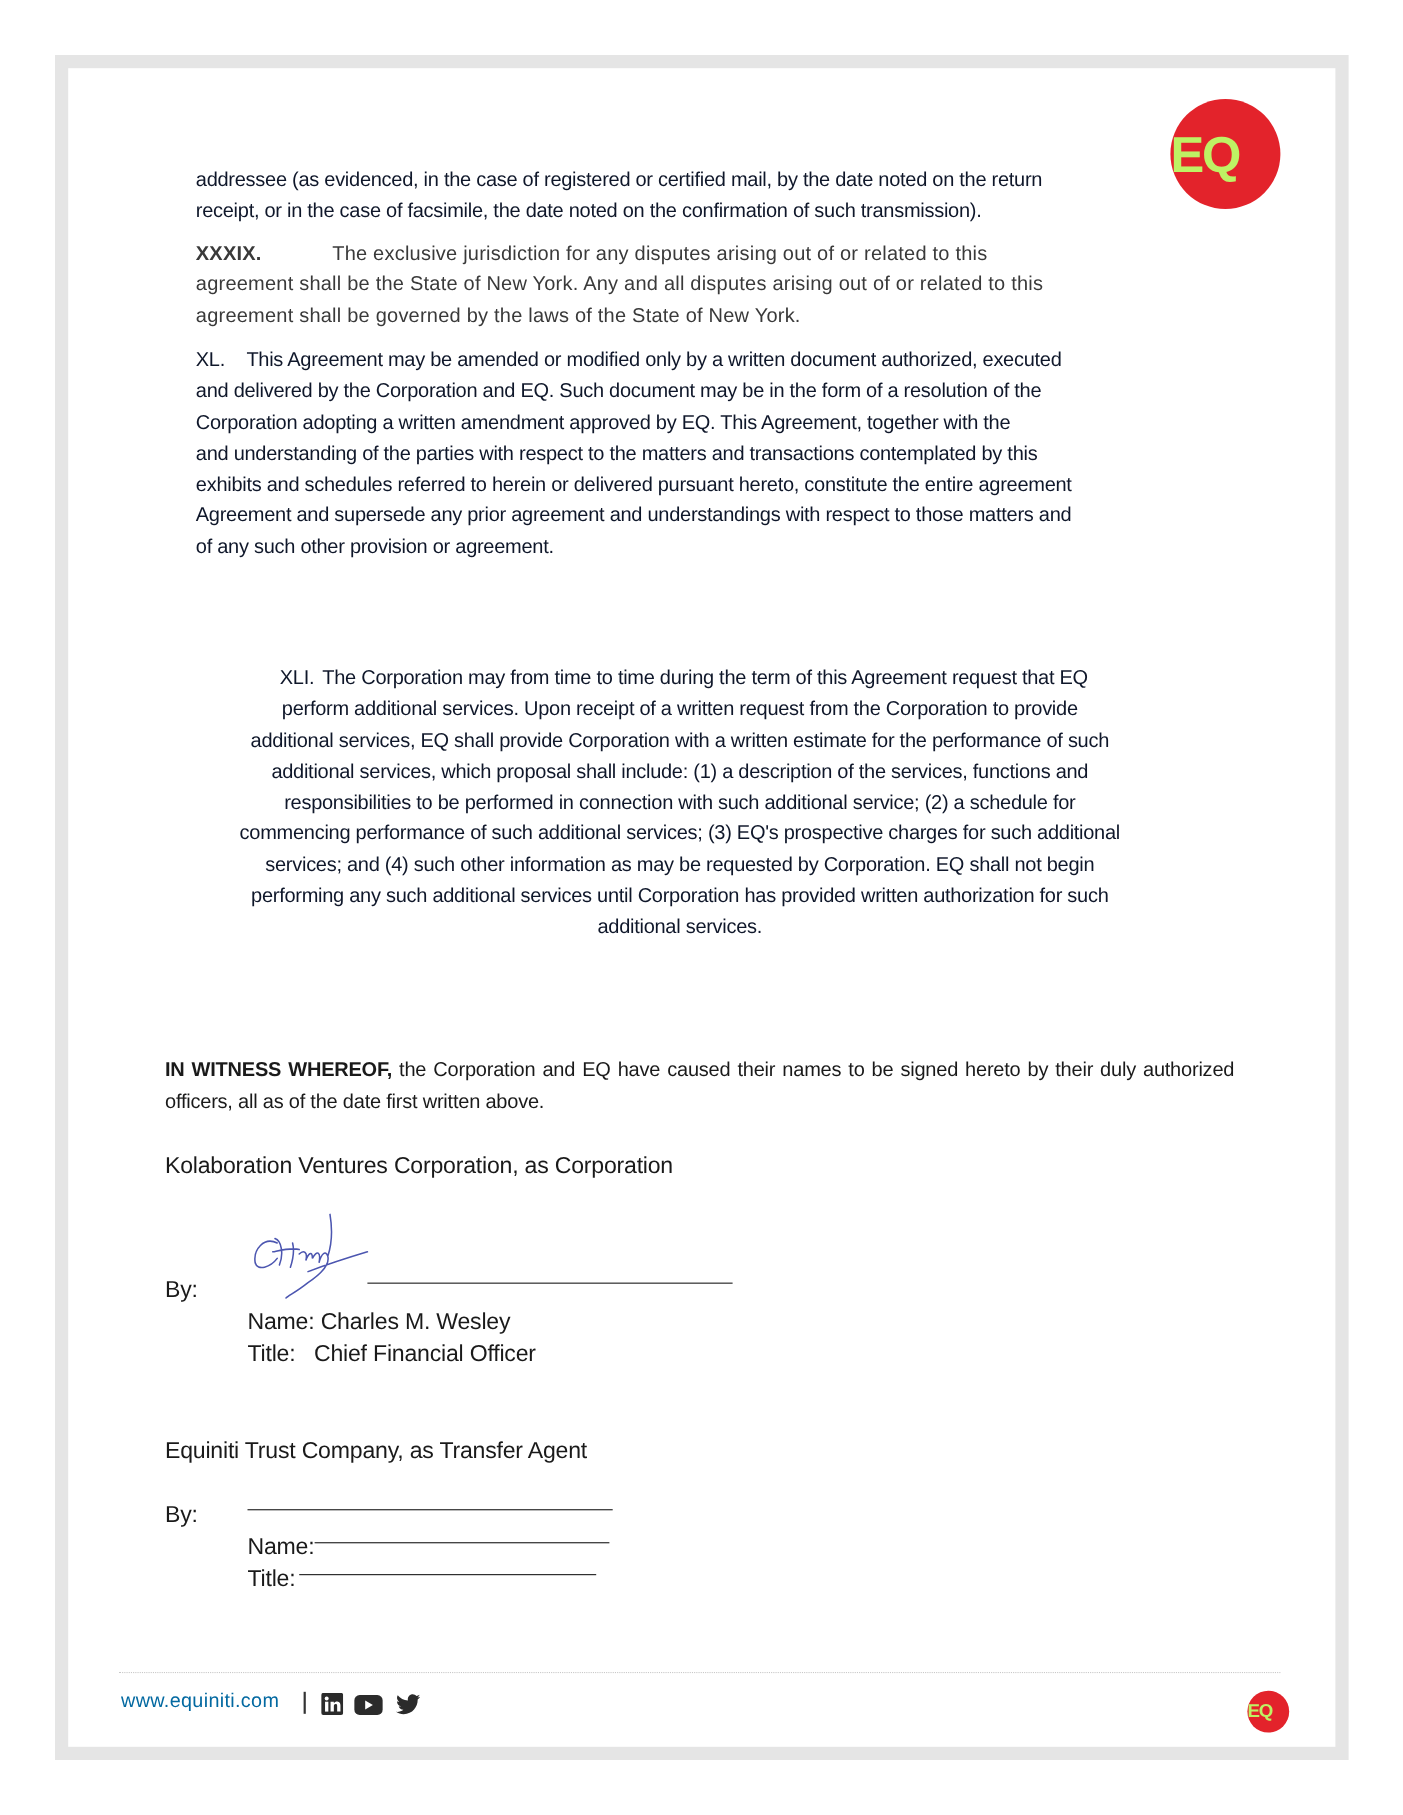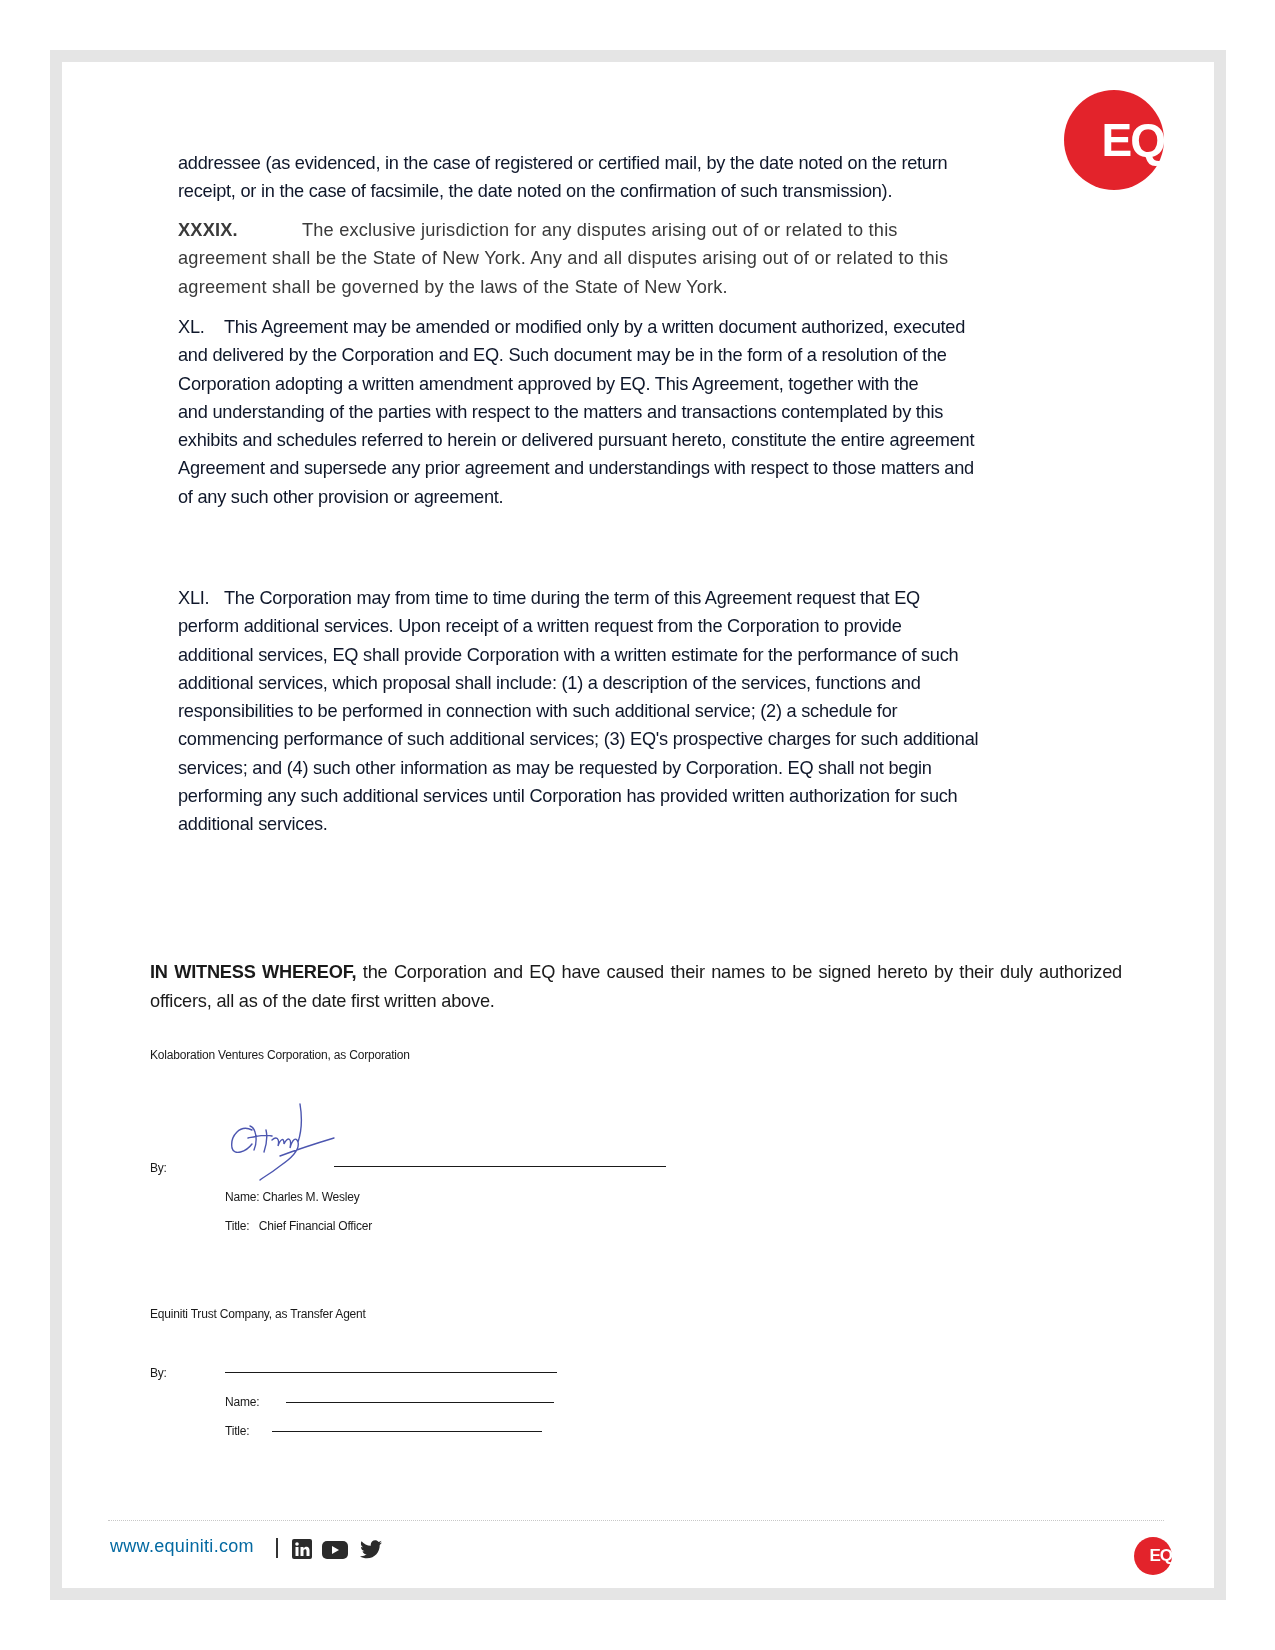--- a/index.html
+++ b/index.html
@@ -7,24 +7,24 @@
          font-family:"Liberation Sans", sans-serif; color:#1a1a1a; }
   .frame { position:absolute; left:50px; top:50px; width:1176px; height:1550px;
            background:#e5e5e5; }
   .page { position:absolute; left:62px; top:62px; width:1152px; height:1526px; background:#ffffff; }
   .para { position:absolute; left:178px; width:880px; font-size:18.2px; line-height:28.3px;
           letter-spacing:-0.25px; color:#0f172a; }
   .para .num { display:inline-block; }
   .xxxix { color:#3a3a3a; letter-spacing:0.2px; }
   .witness { position:absolute; left:150px; width:972px; font-size:18.2px; line-height:29px;
              text-align:justify; text-align-last:left; letter-spacing:-0.2px; }
-  .line-text { position:absolute; font-size:12px; white-space:nowrap; letter-spacing:-0.2px; }
+  .line-text { position:absolute; font-size:21px; white-space:nowrap; letter-spacing:-0.2px; }
   .underline { position:absolute; height:0; border-bottom:1.6px solid #1a1a1a; }
-  .logo { position:absolute; border-radius:50%; background:#e3232b; color:#ffffff;
-          display:flex; align-items:center; justify-content:flex-end; font-weight:bold; }
+  .logo { position:absolute; border-radius:50%; background:#e3232b; color:#bef264;
+          display:flex; align-items:center; justify-content:flex-start; font-weight:bold; }
   .dotted { position:absolute; left:108px; top:1520px; width:1056px; border-top:1.5px dotted #c8c8c8; }
   .footer-url { position:absolute; left:110px; top:1536px; font-size:18px; color:#0369a1; letter-spacing:0.3px; }
   .sep { position:absolute; left:276px; top:1538px; width:1.5px; height:20px; background:#333; }
   .social { position:absolute; top:1539px; }
 </style>
 </head>
 <body>
 
 <div class="frame"></div>
 <div class="page"></div>
@@ -51,21 +51,21 @@
     <span class="num" style="width:46px;">XL.</span><span>This Agreement may be amended or modified only by a written document authorized, executed</span>
   </div>
   <div>and delivered by the Corporation and EQ.  Such document may be in the form of a resolution of the</div>
   <div>Corporation adopting a written amendment approved by EQ. This Agreement, together with the</div>
   <div>and understanding of the parties with respect to the matters and transactions contemplated by this</div>
   <div>exhibits and schedules referred to herein or delivered pursuant hereto, constitute the entire agreement</div>
   <div>Agreement and supersede any prior agreement and understandings with respect to those matters and</div>
   <div>of any such other provision or agreement.</div>
 </div>
 
-<div class="para" style="top:584px;">
+<div class="para" style="top:602px;text-align:center;">
   <div>
     <span class="num" style="width:46px;">XLI.</span><span>The Corporation may from time to time during the term of this Agreement request that EQ</span>
   </div>
   <div>perform additional services.  Upon receipt of a written request from the Corporation to provide</div>
   <div>additional services, EQ shall provide Corporation with a written estimate for the performance of such</div>
   <div>additional services, which proposal shall include: (1) a description of the services, functions and</div>
   <div>responsibilities to be performed in connection with such additional service; (2) a schedule for</div>
   <div>commencing performance of such additional services; (3) EQ's prospective charges for such additional</div>
   <div>services; and (4) such other information as may be requested by Corporation.  EQ shall not begin</div>
   <div>performing any such additional services until Corporation has provided written authorization for such</div>

